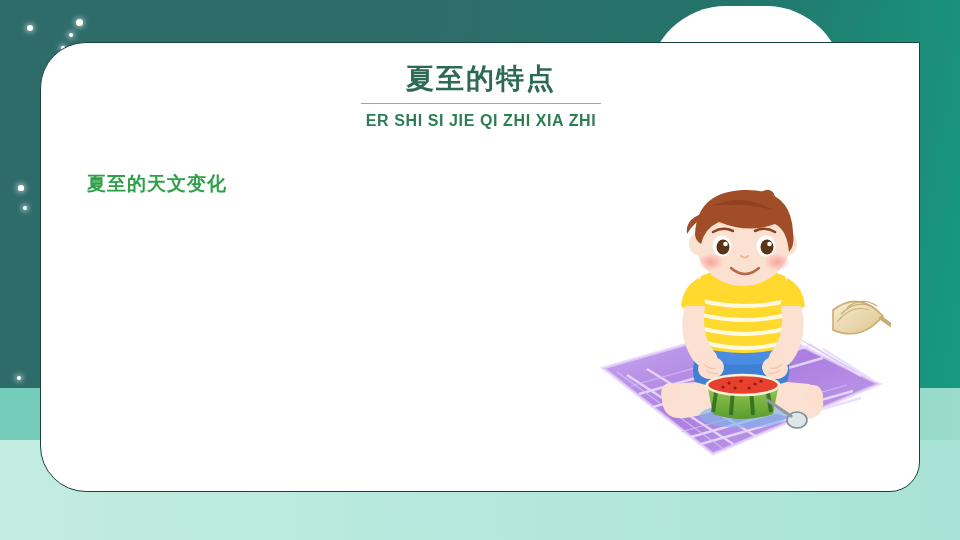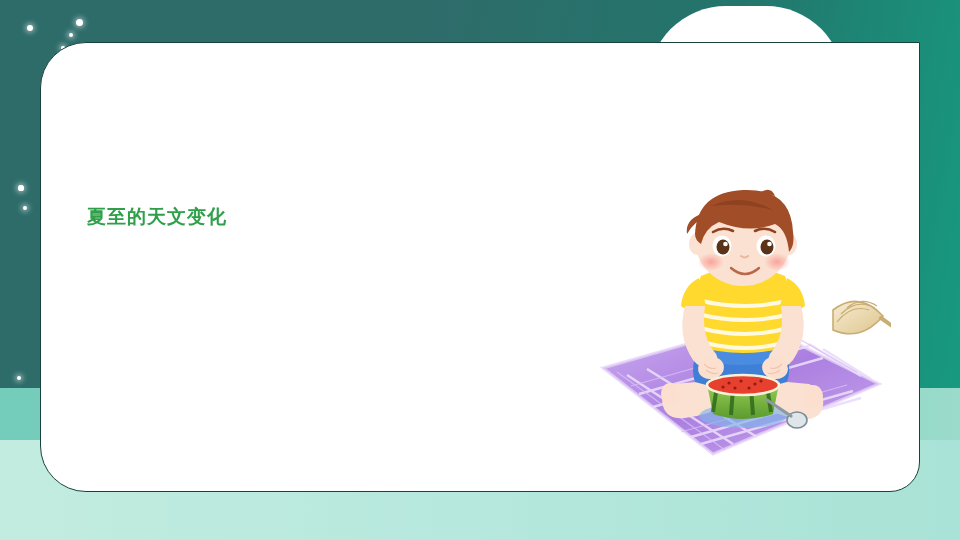--- a/index.html
+++ b/index.html
@@ -66,21 +66,20 @@
     margin-top:8px;
     font-size:16px; font-weight:bold; color:#2e7d55;
     letter-spacing:.6px;
   }
 
   
   .section-head {
     position:absolute; left:46px; top:128px;
     font-size:19px; font-weight:bold; color:#2fa049;
     letter-spacing:1px;
-    margin-top:33px;
   }
   .body-text {
     position:absolute; left:44px; top:162px; width:470px;
     font-size:16.4px; line-height:29.5px; color:#3b5648;
     text-align:justify; text-indent:2em;
     letter-spacing:.2px;
   }
 
   
   #illus { position:absolute; left:520px; top:145px; width:330px; height:300px; }
@@ -102,20 +101,25 @@
       <span class="dot" style="left: 61.4px; top: 46.4px; width: 3.2px; height: 3.2px;"></span>
       <span class="dot" style="left: 18.4px; top: 185.4px; width: 5.2px; height: 5.2px;"></span>
       <span class="dot" style="left: 23px; top: 206px; width: 4px; height: 4px;"></span>
       <span class="dot" style="left: 17px; top: 376px; width: 4px; height: 4px;"></span>
       <span class="dot" style="left: 903px; top: 468px; width: 4px; height: 4px;"></span>
     </div>
 </div>
 
 <div id="card">
 
+  <div class="header">
+    <div class="title">夏至的特点</div>
+    <div class="rule"></div>
+    <div class="subtitle">ER SHI SI JIE QI ZHI XIA ZHI</div>
+  </div>
 
   <div class="section-head">夏至的天文变化</div>
 
 
   <div id="illus">
     <svg width="330" height="300" viewBox="0 0 330 300" xmlns="http://www.w3.org/2000/svg">
       <defs>
         <linearGradient id="matg" x1="0" y1="0" x2="1" y2="1">
           <stop offset="0" stop-color="#cbaaf0"></stop>
           <stop offset="0.5" stop-color="#ab7fe0"></stop>

